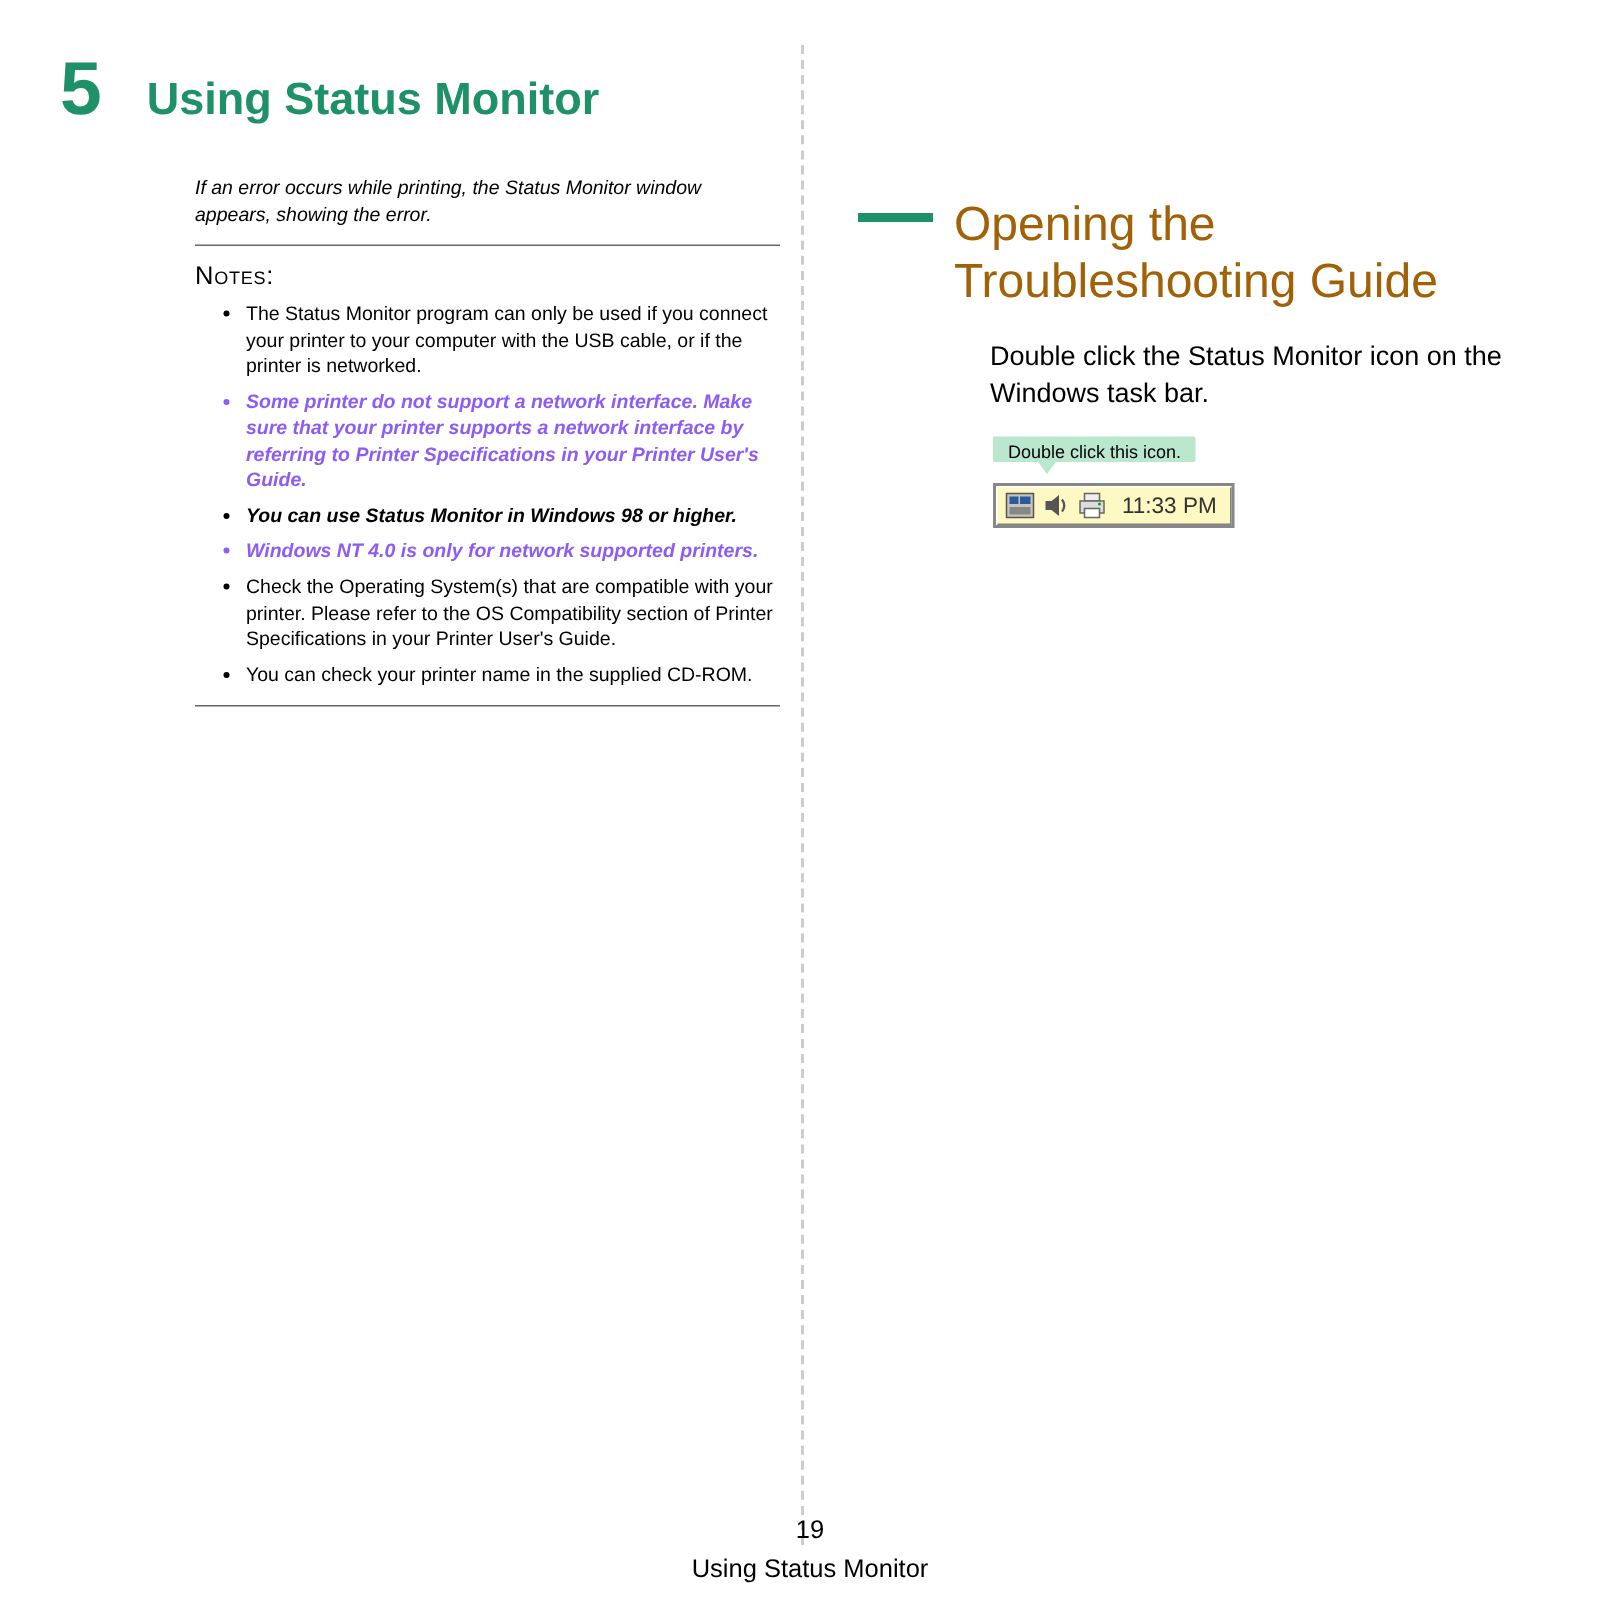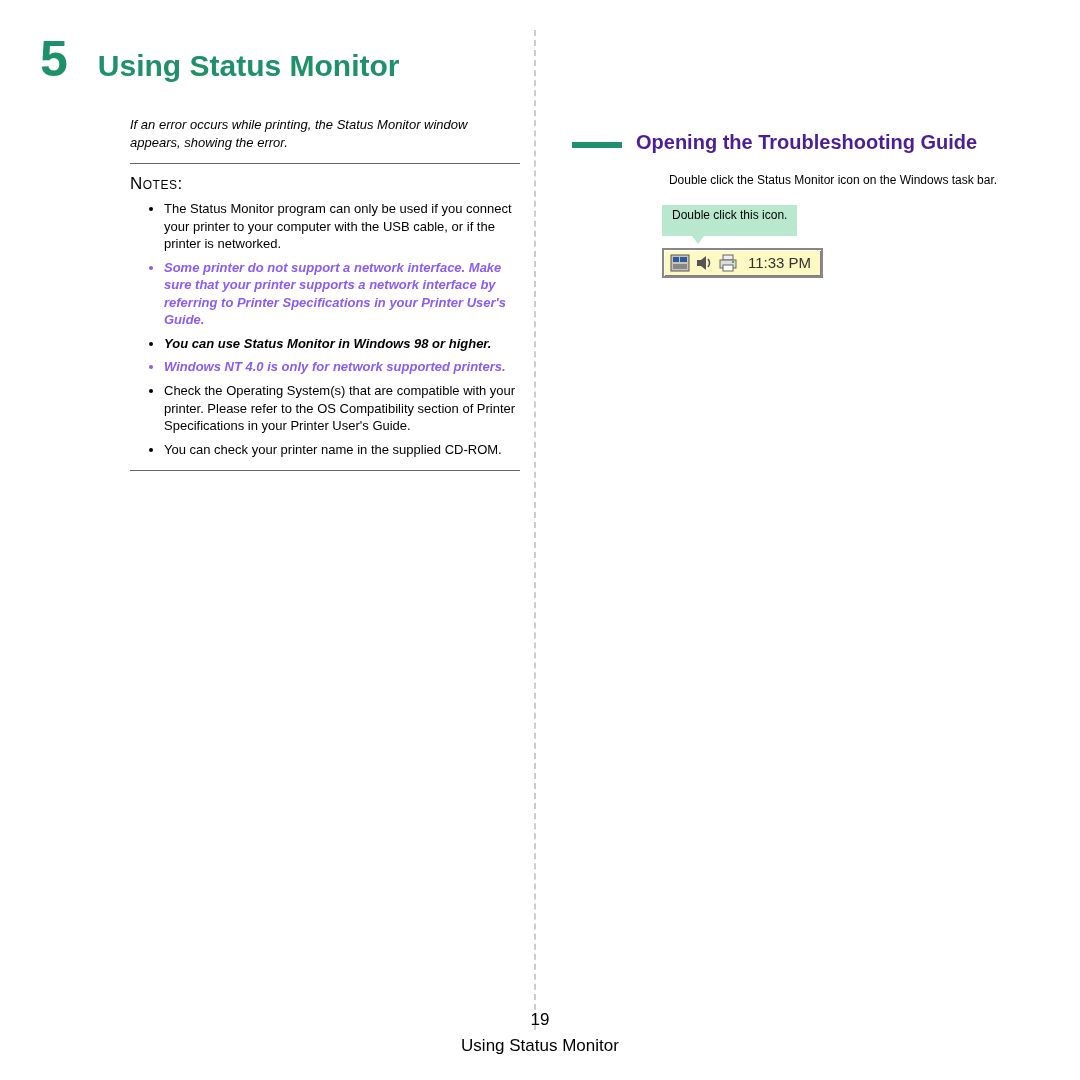--- a/index.html
+++ b/index.html
@@ -17,26 +17,26 @@
   .body-text { font-size: 13px; line-height: 1.35; margin-left: 90px; font-style: italic; }
   .rule { border: 0; border-top: 1px solid #000; margin: 12px 0 10px 90px; opacity: .6; }
   .notes-label { font-size: 17px; font-weight: normal; font-variant: small-caps; letter-spacing: 0.5px; margin-left: 90px; }
   ul.notes { list-style-type: disc; margin: 6px 0 0 110px; padding-left: 14px; }
   ul.notes li { font-size: 13px; line-height: 1.35; margin-bottom: 6px; }
   .teal-italic { color: #8b5cf6; font-style: italic; font-weight: bold; }
   .bold-italic { font-style: italic; font-weight: bold; }
 
   .section-head { display: flex; align-items: flex-start; gap: 14px; margin-bottom: 18px; }
   .section-bar { width: 50px; height: 6px; background: #1f9168; margin-top: 12px; flex-shrink: 0; }
-  .section-title { font-size: 20px; font-weight: bold; color: #4c1d95; line-height: 1.2; }
+  .section-title { font-size: 32px; font-weight: normal; color: #a16207; line-height: 1.2; }
 
-  .right-body { font-size: 12px; line-height: 1.4; margin-left: 64px; margin-bottom: 16px; text-align: center; }
+  .right-body { font-size: 18px; line-height: 1.4; margin-left: 88px; margin-bottom: 16px; }
 
   .callout { margin-left: 90px; margin-bottom: 12px; }
-  .callout-label { display: inline-block; background: #b9e8cf; color: #000; font-size: 12px; padding: 3px 10px 14px 10px; border-radius: 1px; position: relative; }
+  .callout-label { display: inline-block; background: #b9e8cf; color: #000; font-size: 12px; padding: 3px 10px 0 10px; border-radius: 1px; position: relative; }
   .callout-label::after { content: ""; position: absolute; left: 30px; top: 100%; width: 0; height: 0; border-left: 6px solid transparent; border-right: 6px solid transparent; border-top: 8px solid #b9e8cf; }
 
   .tray { margin-left: 90px; display: inline-flex; align-items: center; border: 2px solid #888; background: #fef9c3; padding: 4px 6px; gap: 6px; box-shadow: inset 1px 1px 0 #fff, inset -1px -1px 0 #808080; }
   .tray svg { display: block; }
   .tray-time { font-family: "MS Sans Serif", Arial, sans-serif; font-size: 15px; color: #333; padding: 0 4px; }
 
   .instr { font-size: 13px; line-height: 1.5; margin-left: 64px; margin-top: 18px; }
   .b { font-weight: bold; }
 
   .footer { position: absolute; bottom: 22px; left: 0; width: 100%; text-align: center; font-size: 17px; line-height: 1.5; }

